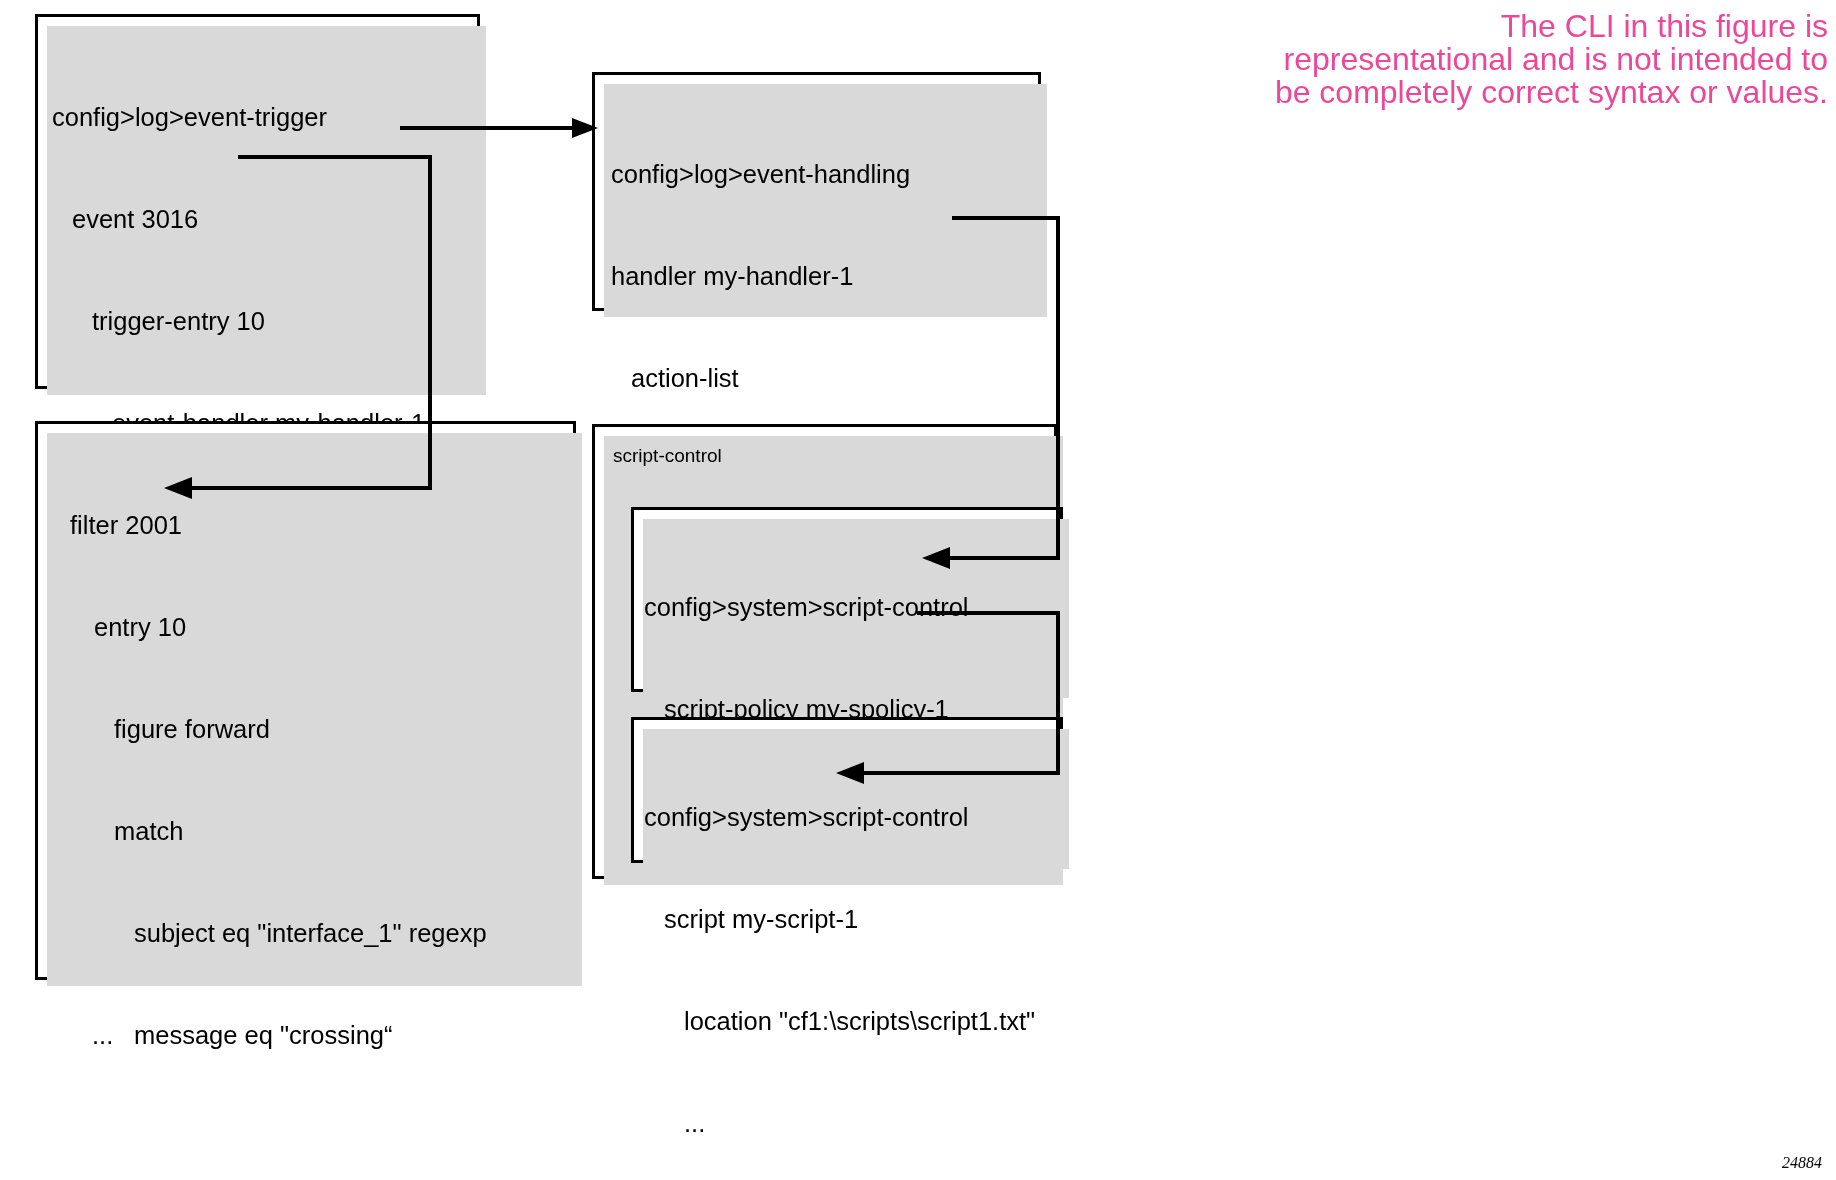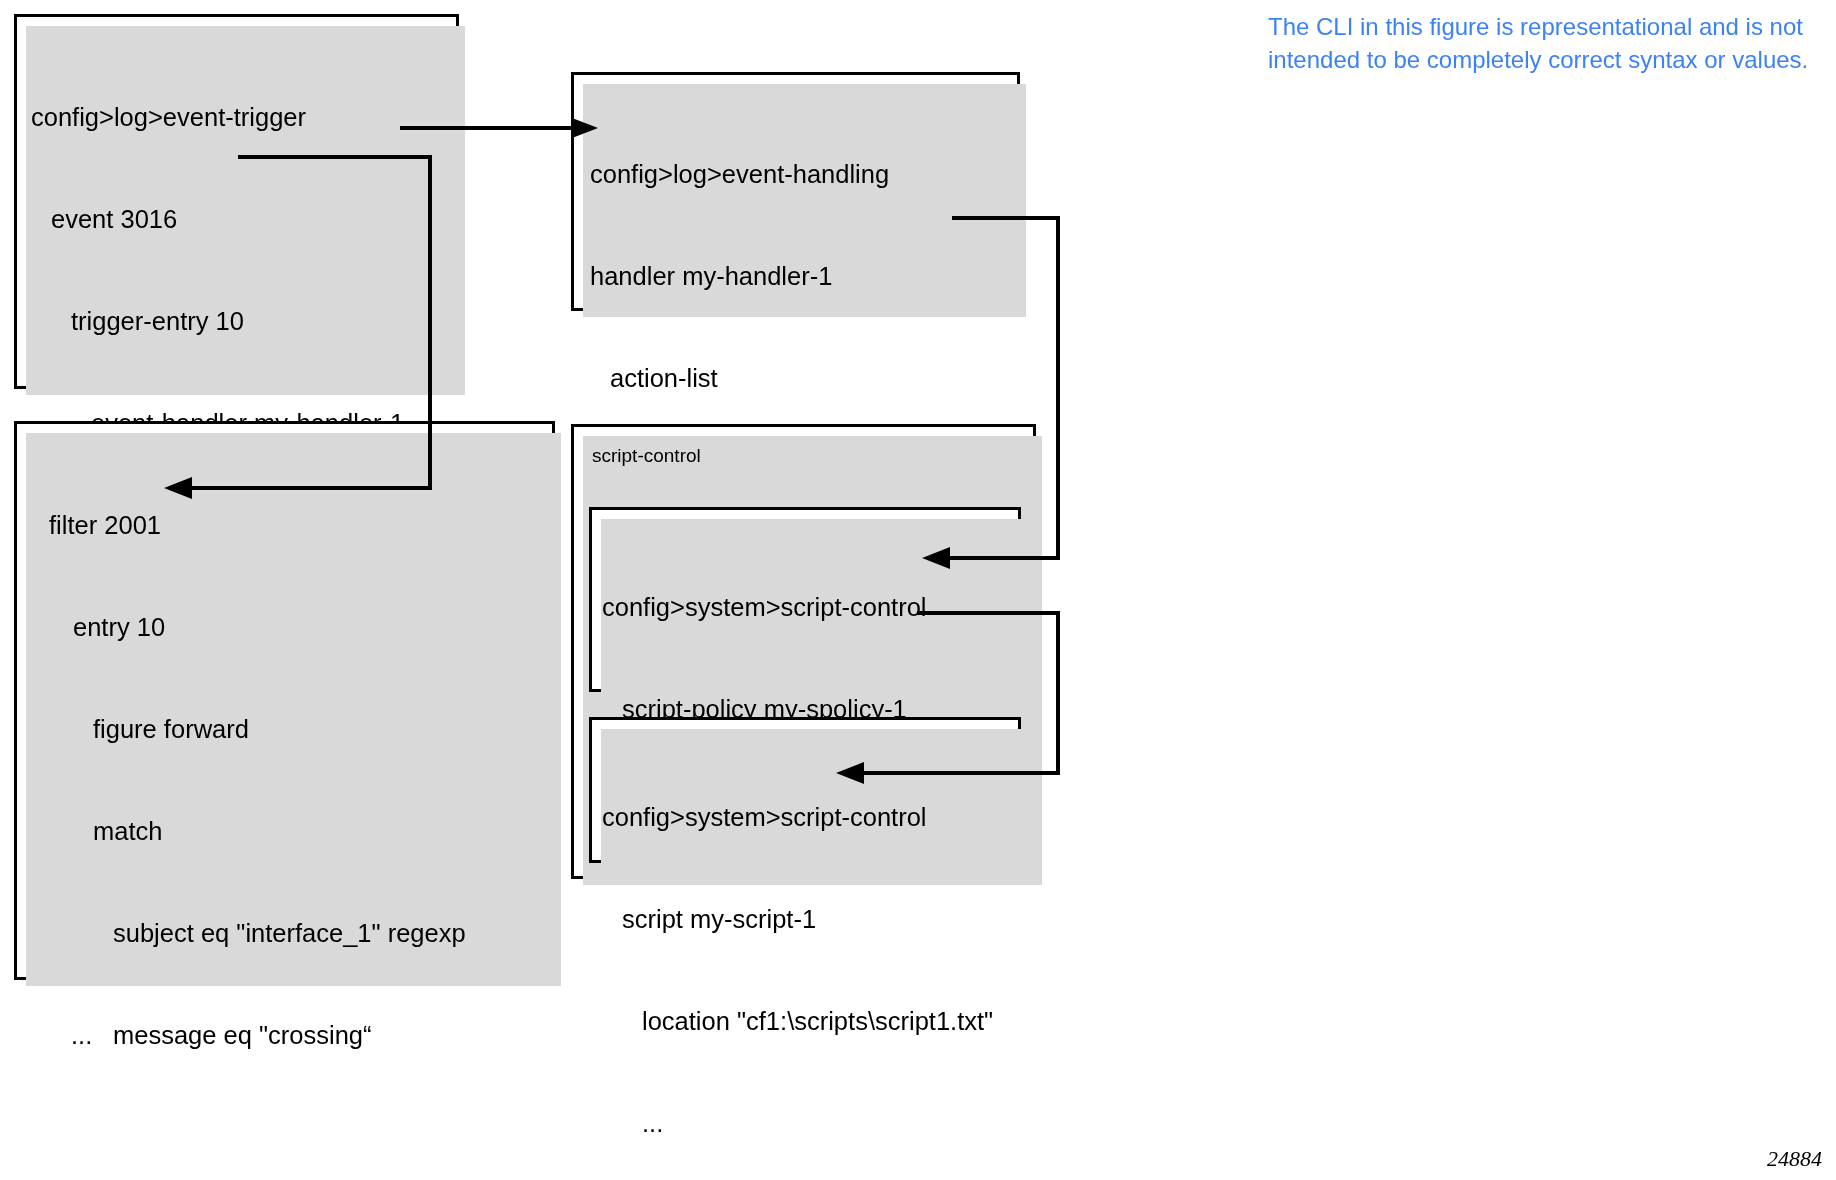--- a/index.html
+++ b/index.html
@@ -16,20 +16,21 @@
     overflow: hidden;
   }
 
   
   .box {
     position: absolute;
     background: #ffffff;
     border: 3px solid #000000;
     box-sizing: border-box;
     z-index: 3;
+    margin-left: 21px;
   }
   .box.shadow::after {
     content: "";
     position: absolute;
     left: 9px;
     top: 9px;
     right: -9px;
     bottom: -9px;
     background: #d9d9d9;
     z-index: -1;
@@ -82,33 +83,34 @@
     border-width: 3px;
   }
   #box-sc-script .cli { position: absolute; left: 10px; top: 12px; }
 
   
   #note {
     position: absolute;
     left: 1268px;
     top: 10px;
     width: 560px;
-    font-size: 24px;
+    font-size: 32px;
     line-height: 33px;
-    color: #3b82f6;
+    color: #ec4899;
+    text-align: right;
   }
 
   
   #figure-id {
     position: absolute;
     right: 14px;
     bottom: 8px;
     font-family: "Liberation Serif", serif;
     font-style: italic;
-    font-size: 22px;
+    font-size: 16px;
     color: #000;
   }
 
   
   #connectors {
     position: absolute;
     left: 0; top: 0;
     width: 1836px;
     height: 1180px;
     z-index: 6;

